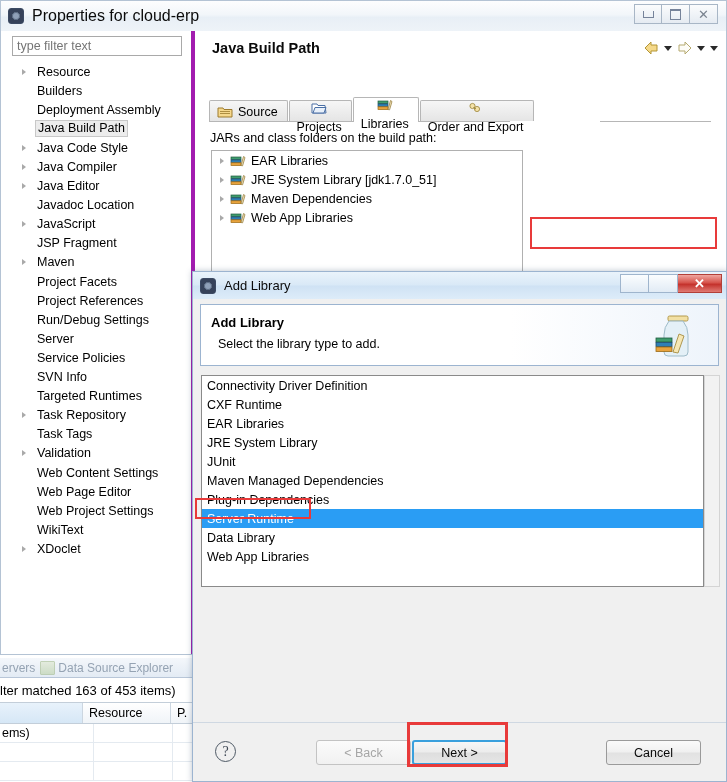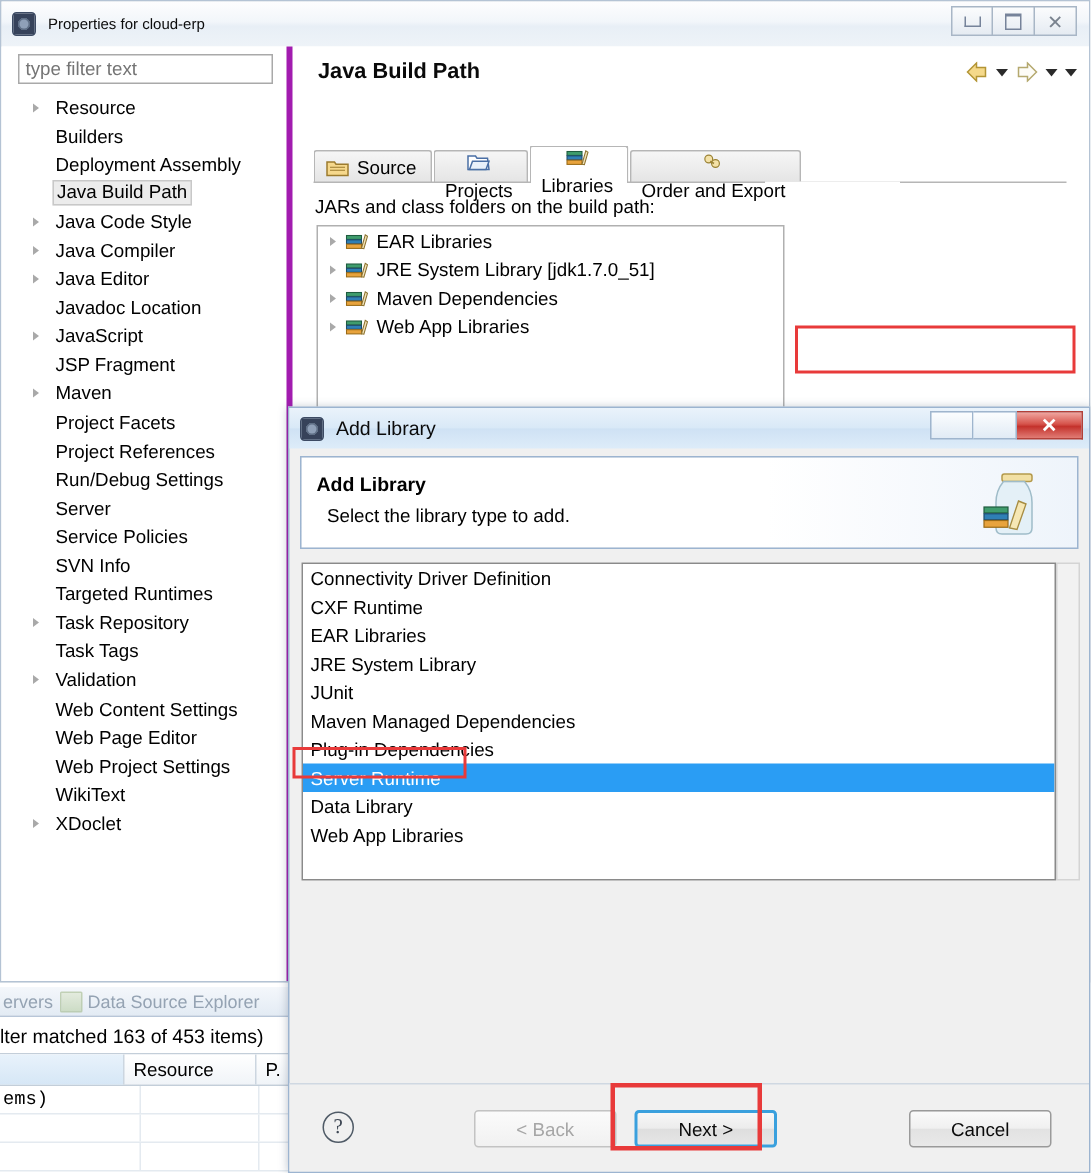--- a/index.html
+++ b/index.html
@@ -88,21 +88,21 @@
     box-sizing: border-box;
   }
   .bg-table-row .td {
     display: flex; align-items: center;
     padding-left: 2px;
     border-right: 1px solid #e4eaf0;
     box-sizing: border-box;
     overflow: hidden;
     white-space: nowrap;
   }
-  .bg-td-desc { width: 103px; font-family: Liberation Mono, monospace; }
+  .bg-td-desc { width: 103px; }
   .bg-td-resource { width: 88px; }
   .bg-td-path { width: 29px; }
 
   
   #properties-window {
     position: absolute;
     left: 0; top: 0; width: 727px; height: 655px;
     background: #f0f0f0;
     border: 1px solid #b4c3d4;
     box-sizing: border-box;
@@ -126,21 +126,21 @@
     flex: none;
   }
   .win-icon::after {
     content:"";
     position: absolute; left: 4px; top: 4px; width: 6px; height: 6px;
     border-radius: 50%;
     background: #8fa0b8;
   }
   #properties-title {
     margin-left: 8px;
-    font-size: 10px;
+    font-size: 16px;
     color: #0b0b0b;
   }
   #properties-winbtns {
     position: absolute;
     right: 8px; top: 3px;
     display: flex;
   }
   .winbtn {
     width: 28px; height: 20px;
     border: 1px solid #a8b6c6;
@@ -471,21 +471,21 @@
     display: flex; align-items: center; justify-content: center;
     box-sizing: border-box;
   }
   .dlg-btn.disabled { color: #a6a6a6; border-color: #c3c3c3;
     background: linear-gradient(to bottom,#fbfbfb,#f1f1f1); }
   .dlg-btn.focused {
     border: 2px solid #3aa0dd;
     background: linear-gradient(to bottom,#f7f7f7 0%,#ececec 48%,#dedede 52%,#e6e6e6 100%);
   }
   #btn-back { left: 123px; }
-  #btn-next { left: 230px; }
+  #btn-next { left: 219px; }
   #btn-finish { left: 315px; }
   #btn-cancel { left: 413px; }
   #next-highlight {
     position: absolute;
     left: 407px; top: 722px; width: 101px; height: 45px;
     border: 3px solid #e83a3a;
     box-sizing: border-box;
     z-index: 60;
     pointer-events: none;
   }

